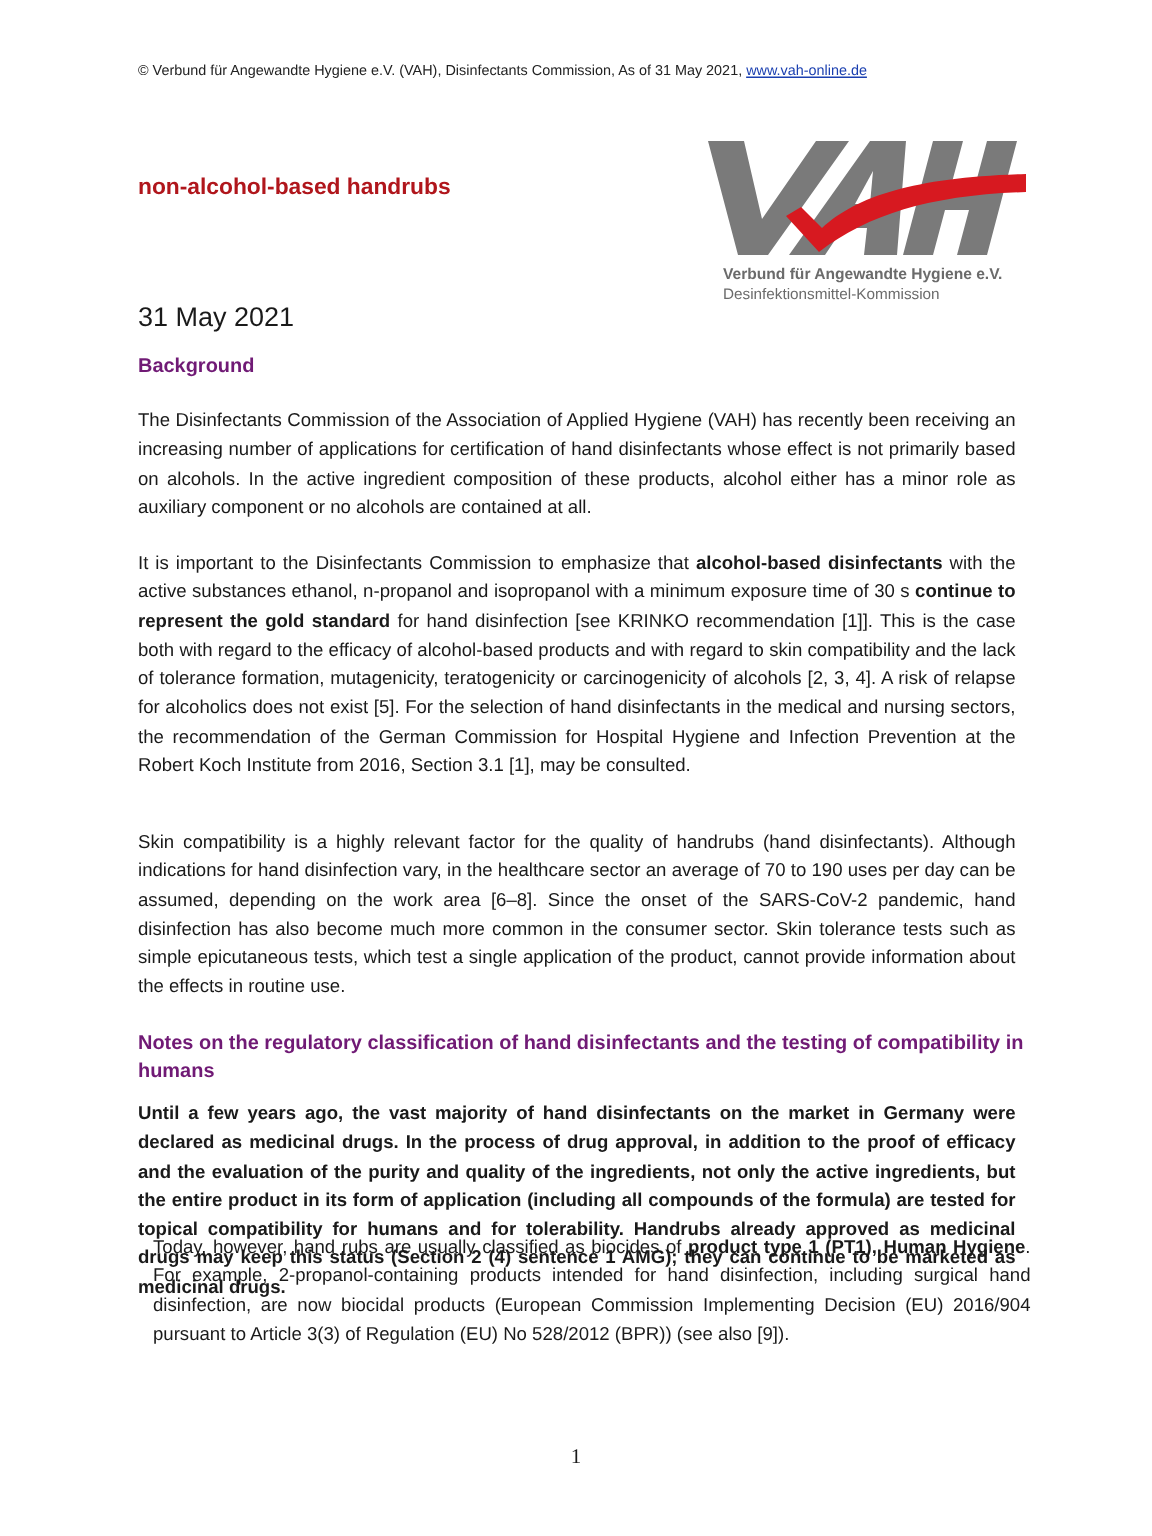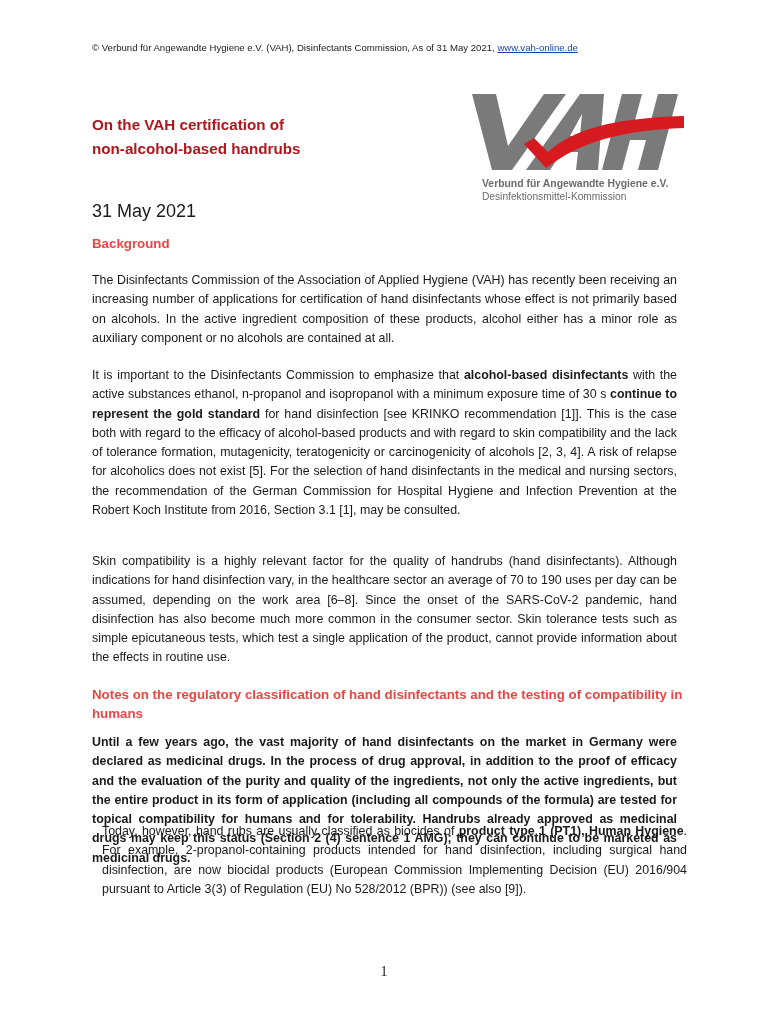--- a/index.html
+++ b/index.html
@@ -5,21 +5,21 @@
   html, body { margin: 0; padding: 0; background: #ffffff; }
   body { width: 768px; height: 1024px; position: relative; overflow: hidden;
          font-family: "Liberation Sans", "DejaVu Sans", sans-serif; color: #1a1a1a; }
   .page { position: absolute; left: 0; top: 0; width: 768px; height: 788px; background: #fff; }
   .header-line { position: absolute; left: 92px; top: 42px; font-size: 9.6px; color: #222; white-space: nowrap; }
   .header-line a { color: #1a3fb0; text-decoration: underline; }
   .intro { position: absolute; left: 92px; top: 87px; font-size: 13.3px; color: #1a1a1a; white-space: nowrap; }
   .title { position: absolute; left: 92px; top: 113px; font-size: 15.2px; font-weight: bold; color: #b0161c; line-height: 24px; }
   .title div { white-space: nowrap; }
   .date { position: absolute; left: 92px; top: 201px; font-size: 18px; white-space: nowrap; }
-  .h-red { color: #ef4444; font-weight: bold; font-size: 13.3px; }
+  .h-red { color: #701a75; font-weight: bold; font-size: 13.3px; }
   .bg-heading { position: absolute; left: 92px; top: 236px; white-space: nowrap; }
   .para { position: absolute; left: 92px; width: 585px; font-size: 12.4px; line-height: 19.3px; text-align: justify; color: #1a1a1a; }
   .para b { font-weight: bold; }
   .p1 { top: 271px; }
   .p2 { top: 366px; }
   .p3 { top: 552px; }
   .notes-heading { position: absolute; left: 92px; top: 685px; width: 592px; line-height: 19px; }
   .p4 { top: 733px; font-weight: bold; }
   .p5 { top: 822px; margin-left: 10px; }
   .page-num { position: absolute; left: 0; width: 768px; top: 964px; text-align: center;
@@ -32,21 +32,20 @@
 <body>
 
 <div class="page">
 
   <div class="header-line">
     <span>© Verbund für Angewandte Hygiene e.V. (VAH), Disinfectants Commission, As of 31 May 2021, </span><a>www.vah-online.de</a>
   </div>
 
 
   <div class="title">
-    <div>On the VAH certification of</div>
     <div>non-alcohol-based handrubs</div>
   </div>
 
   <svg class="logo" viewBox="0 0 226 124" xmlns="http://www.w3.org/2000/svg">
 
     <polygon points="10,8 34,8 46,60 82,8 104,8 50,84 30,84" fill="#7a7a7a"></polygon>
 
     <polygon points="64,84 118,8 142,8 136,84 114,84 116,66 100,66 88,84" fill="#7a7a7a"></polygon>
     <polygon points="108,50 118,50 120,28" fill="#ffffff"></polygon>
 

